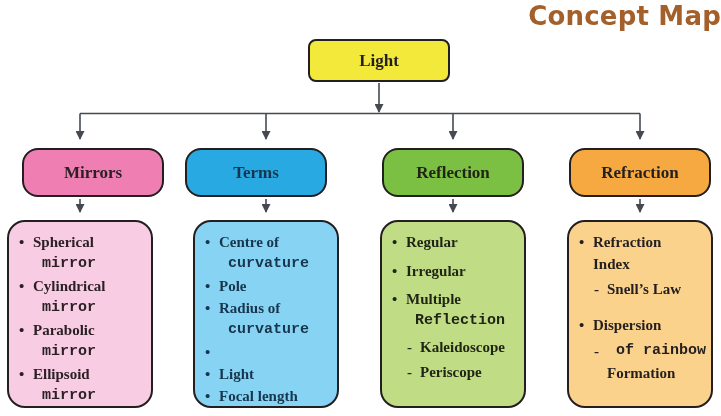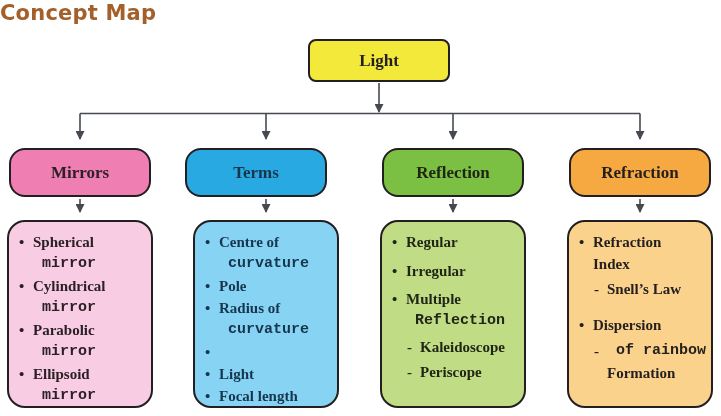--- a/index.html
+++ b/index.html
@@ -11,24 +11,24 @@
     overflow: hidden;
     font-family: "Liberation Serif", serif;
     --border: #231F20;
     --arrow: #454A52;
   }
   .title {
     position: absolute;
     top: 1px;
     left: 0;
     width: 100%;
-    text-align: left;
+    text-align: right;
     font-family: "DejaVu Sans", sans-serif;
     font-weight: bold;
-    font-size: 21px;
+    font-size: 26px;
     letter-spacing: 0.2px;
   }
   .wires { position: absolute; left: 0; top: 0; pointer-events: none; }
   .wire { stroke: var(--arrow); stroke-width: 1.6; fill: none; }
   #arw path { fill: var(--arrow); }
 
   .node {
     position: absolute;
     box-sizing: border-box;
     border: 2px solid var(--border);
@@ -53,21 +53,21 @@
     box-sizing: border-box;
     border: 2px solid var(--border);
     border-radius: 18px;
     background: var(--body-fill);
     color: var(--text-color);
     padding: 9px 3px 0 10px;
     font-size: 15px;
     font-weight: bold;
     line-height: 22px;
   }
-  .b0 .hdr { left: 9px; text-align: right; }   .b0 .bodybox { left: 7px; }
+  .b0 .hdr { left: 22px; text-align: right; }   .b0 .bodybox { left: 7px; }
   .b1 .hdr { left: 185px; } .b1 .bodybox { left: 193px; }
   .b2 .hdr { left: 382px; } .b2 .bodybox { left: 380px; }
   .b3 .hdr { left: 569px; } .b3 .bodybox { left: 567px; }
 
   .item { display: flex; }
   .item .marker { flex: 0 0 14px; width: 14px; }
   .item.dash { margin-left: 15px; }
   .item.dash .marker { flex: 0 0 13px; width: 13px; }
   .lines { flex: 1 1 auto; min-width: 0; }
   .ln { display: block; }

